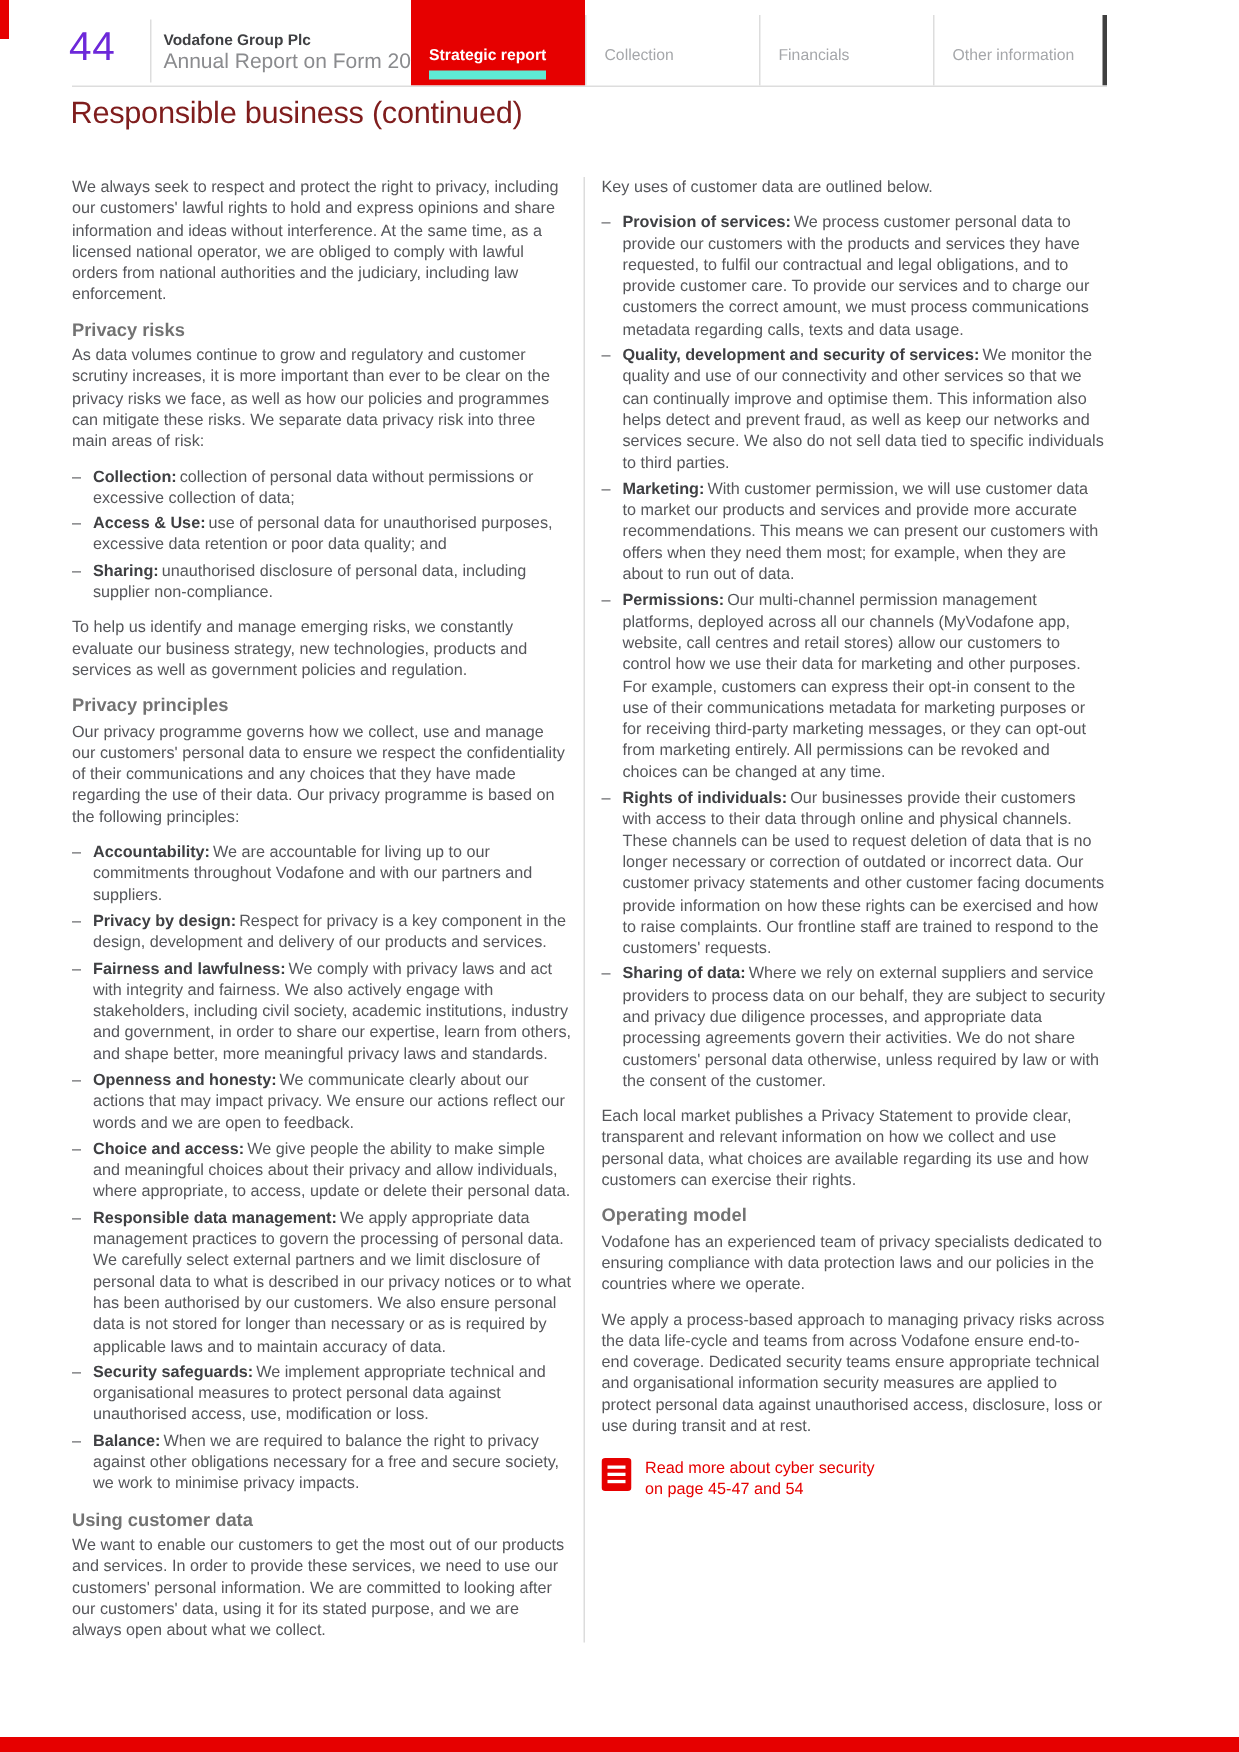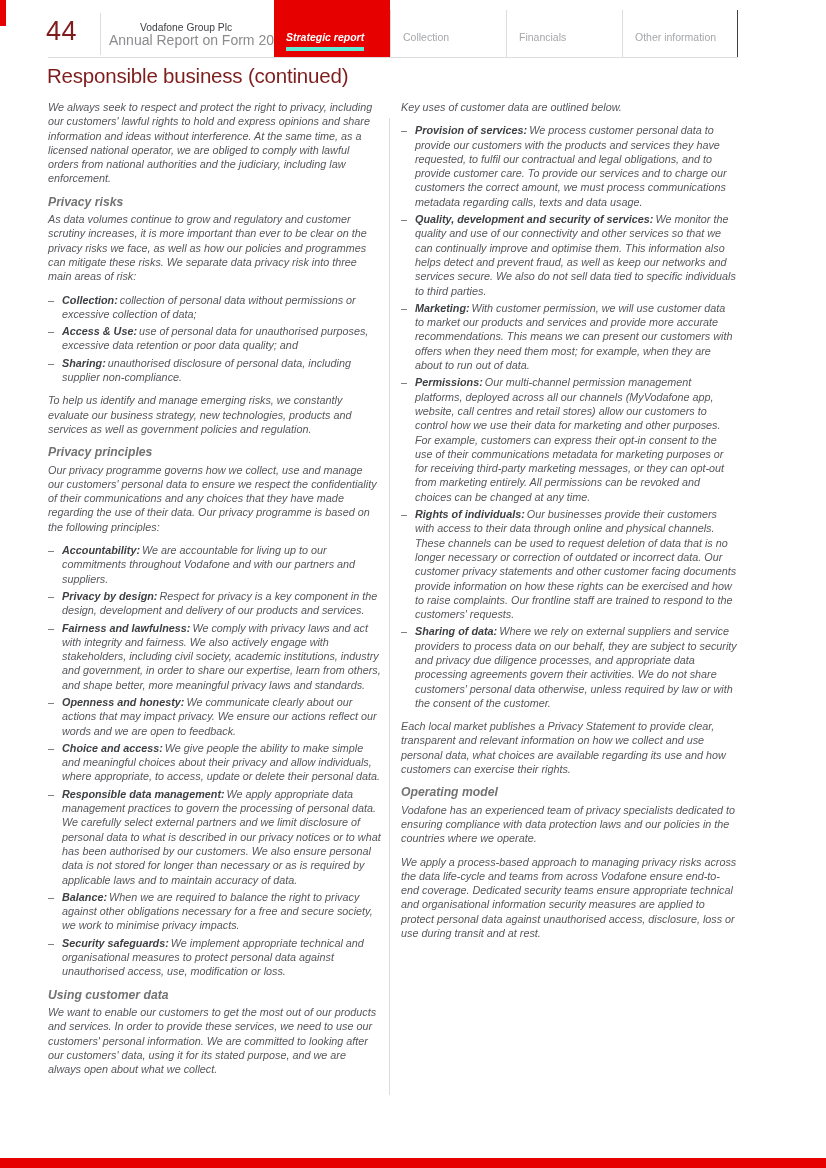--- a/index.html
+++ b/index.html
@@ -4,41 +4,41 @@
 <style>
   html,body{margin:0;padding:0;background:#fff;}
   .page{position:relative;width:826px;height:1168px;background:#fff;overflow:hidden;
         font-family:"Liberation Sans","DejaVu Sans",sans-serif;color:#56575b;}
 
   
   .corner-accent{position:absolute;left:0;top:0;width:6px;height:26px;background:#e60000;}
   .footer-bar{position:absolute;left:0;top:1158px;width:826px;height:10px;background:#e60000;}
 
   
-  .page-num{position:absolute;left:46px;top:16px;font-size:27px;color:#7f1d1d;font-weight:400;letter-spacing:0.5px;}
+  .page-num{position:absolute;left:46px;top:16px;font-size:27px;color:#6d28d9;font-weight:400;letter-spacing:0.5px;}
   .hdr-divider{position:absolute;left:100px;top:13px;width:1px;height:42px;background:#dddddd;}
   .hdr-text{position:absolute;left:109px;top:21px;}
-  .hdr-company{font-size:10.3px;font-weight:normal;color:#3f4043;line-height:13px;margin-left:31px;}
+  .hdr-company{font-size:10.3px;font-weight:bold;color:#3f4043;line-height:13px;}
   .hdr-report{font-size:14px;color:#8a8b8e;line-height:13px;}
   .hdr-line{position:absolute;left:48px;top:57px;width:690px;height:1px;background:#dddddd;}
 
   .tabs{position:absolute;left:274px;top:0;height:57px;display:flex;}
   .tab{width:116px;box-sizing:border-box;font-size:10.5px;cursor:pointer;}
   .tab .lbl{display:inline-block;}
   .tab.active{background:#e60000;color:#fff;font-weight:bold;height:57px;padding:31px 0 0 12px;}
-  .tab.active .lbl{border-bottom:4px solid #5eead4;padding-bottom:4px;font-style:italic;}
+  .tab.active .lbl{border-bottom:6px solid #5eead4;padding-bottom:4px;}
   .tab.inactive{margin-top:10px;height:47px;border-left:1px solid #dddddd;color:#a5a7aa;padding:21px 0 0 12px;}
-  .tab.inactive:last-child{border-right:1px solid #404040;}
+  .tab.inactive:last-child{border-right:3px solid #404040;}
 
   
   .title{position:absolute;left:47px;top:64px;margin:0;font-size:20.5px;font-weight:400;color:#7f1d1d;letter-spacing:-0.2px;}
 
   
   .col-divider{position:absolute;left:389px;top:118px;width:1px;height:977px;background:#dcdcdc;}
-  .col{position:absolute;top:100px;font-size:10.8px;line-height:14.3px;color:#56575b;font-style:italic;}
+  .col{position:absolute;top:118px;font-size:10.8px;line-height:14.3px;color:#56575b;}
   .col.left{left:48px;width:333px;}
   .col.right{left:401px;width:336px;}
 
   .col p{margin:0 0 9px 0;}
   .sec-heading{margin:8px 0 3px 0;font-size:12.2px;font-weight:bold;color:#737373;}
   .col ul{list-style:none;margin:0 0 9px 0;padding:0;}
   .col li{position:relative;padding-left:14px;margin:0 0 3px 0;}
   .col li::before{content:"\2013";position:absolute;left:0;top:0;color:#56575b;}
   .term{font-weight:bold;color:#3f4043;margin-right:2px;margin-top:28px;}
 
@@ -85,36 +85,48 @@
       <p>To help us identify and manage emerging risks, we constantly evaluate our business strategy, new technologies, products and services as well as government policies and regulation.</p>
       <h3 class="sec-heading">Privacy principles</h3>
       <p>Our privacy programme governs how we collect, use and manage our customers' personal data to ensure we respect the confidentiality of their communications and any choices that they have made regarding the use of their data. Our privacy programme is based on the following principles:</p>
       <ul>
         <li><span class="term">Accountability:</span><span>We are accountable for living up to our commitments throughout Vodafone and with our partners and suppliers.</span></li>
         <li><span class="term">Privacy by design:</span><span>Respect for privacy is a key component in the design, development and delivery of our products and services.</span></li>
         <li><span class="term">Fairness and lawfulness:</span><span>We comply with privacy laws and act with integrity and fairness. We also actively engage with stakeholders, including civil society, academic institutions, industry and government, in order to share our expertise, learn from others, and shape better, more meaningful privacy laws and standards.</span></li>
         <li><span class="term">Openness and honesty:</span><span>We communicate clearly about our actions that may impact privacy. We ensure our actions reflect our words and we are open to feedback.</span></li>
         <li><span class="term">Choice and access:</span><span>We give people the ability to make simple and meaningful choices about their privacy and allow individuals, where appropriate, to access, update or delete their personal data.</span></li>
         <li><span class="term">Responsible data management:</span><span>We apply appropriate data management practices to govern the processing of personal data. We carefully select external partners and we limit disclosure of personal data to what is described in our privacy notices or to what has been authorised by our customers. We also ensure personal data is not stored for longer than necessary or as is required by applicable laws and to maintain accuracy of data.</span></li>
+        <li><span class="term">Security safeguards:</span><span>We implement appropriate technical and organisational measures to protect personal data against unauthorised access, use, modification or loss.</span></li>
         <li><span class="term">Balance:</span><span>When we are required to balance the right to privacy against other obligations necessary for a free and secure society, we work to minimise privacy impacts.</span></li>
-        <li><span class="term">Security safeguards:</span><span>We implement appropriate technical and organisational measures to protect personal data against unauthorised access, use, modification or loss.</span></li>
       </ul>
       <h3 class="sec-heading">Using customer data</h3>
       <p>We want to enable our customers to get the most out of our products and services. In order to provide these services, we need to use our customers' personal information. We are committed to looking after our customers' data, using it for its stated purpose, and we are always open about what we collect.</p>
     </div>
   <div class="col right" id="col-right">
       <p>Key uses of customer data are outlined below.</p>
       <ul>
         <li><span class="term">Provision of services:</span><span>We process customer personal data to provide our customers with the products and services they have requested, to fulfil our contractual and legal obligations, and to provide customer care. To provide our services and to charge our customers the correct amount, we must process communications metadata regarding calls, texts and data usage.</span></li>
         <li><span class="term">Quality, development and security of services:</span><span>We monitor the quality and use of our connectivity and other services so that we can continually improve and optimise them. This information also helps detect and prevent fraud, as well as keep our networks and services secure. We also do not sell data tied to specific individuals to third parties.</span></li>
         <li><span class="term">Marketing:</span><span>With customer permission, we will use customer data to market our products and services and provide more accurate recommendations. This means we can present our customers with offers when they need them most; for example, when they are about to run out of data.</span></li>
         <li><span class="term">Permissions:</span><span>Our multi-channel permission management platforms, deployed across all our channels (MyVodafone app, website, call centres and retail stores) allow our customers to control how we use their data for marketing and other purposes. For example, customers can express their opt-in consent to the use of their communications metadata for marketing purposes or for receiving third-party marketing messages, or they can opt-out from marketing entirely. All permissions can be revoked and choices can be changed at any time.</span></li>
         <li><span class="term">Rights of individuals:</span><span>Our businesses provide their customers with access to their data through online and physical channels. These channels can be used to request deletion of data that is no longer necessary or correction of outdated or incorrect data. Our customer privacy statements and other customer facing documents provide information on how these rights can be exercised and how to raise complaints. Our frontline staff are trained to respond to the customers' requests.</span></li>
         <li><span class="term">Sharing of data:</span><span>Where we rely on external suppliers and service providers to process data on our behalf, they are subject to security and privacy due diligence processes, and appropriate data processing agreements govern their activities. We do not share customers' personal data otherwise, unless required by law or with the consent of the customer.</span></li>
       </ul>
       <p>Each local market publishes a Privacy Statement to provide clear, transparent and relevant information on how we collect and use personal data, what choices are available regarding its use and how customers can exercise their rights.</p>
       <h3 class="sec-heading">Operating model</h3>
       <p>Vodafone has an experienced team of privacy specialists dedicated to ensuring compliance with data protection laws and our policies in the countries where we operate.</p>
       <p>We apply a process-based approach to managing privacy risks across the data life-cycle and teams from across Vodafone ensure end-to-end coverage. Dedicated security teams ensure appropriate technical and organisational information security measures are applied to protect personal data against unauthorised access, disclosure, loss or use during transit and at rest.</p>
+      <div class="readmore">
+        <span class="rm-icon"><svg width="20" height="22" viewBox="0 0 20 22">
+            <rect x="0" y="0" width="20" height="22" rx="2.5" fill="#e60000"></rect>
+            <rect x="4" y="5" width="12" height="2.2" fill="#fff"></rect>
+            <rect x="4" y="9.8" width="12" height="2.2" fill="#fff"></rect>
+            <rect x="4" y="14.6" width="12" height="2.2" fill="#fff"></rect>
+          </svg></span>
+        <div class="rm-text">
+          <div>Read more about cyber security</div>
+          <div>on page 45-47 and 54</div>
+        </div>
+      </div>
     </div>
 
   <div class="footer-bar"></div>
 </div>
 
 </body></html>

